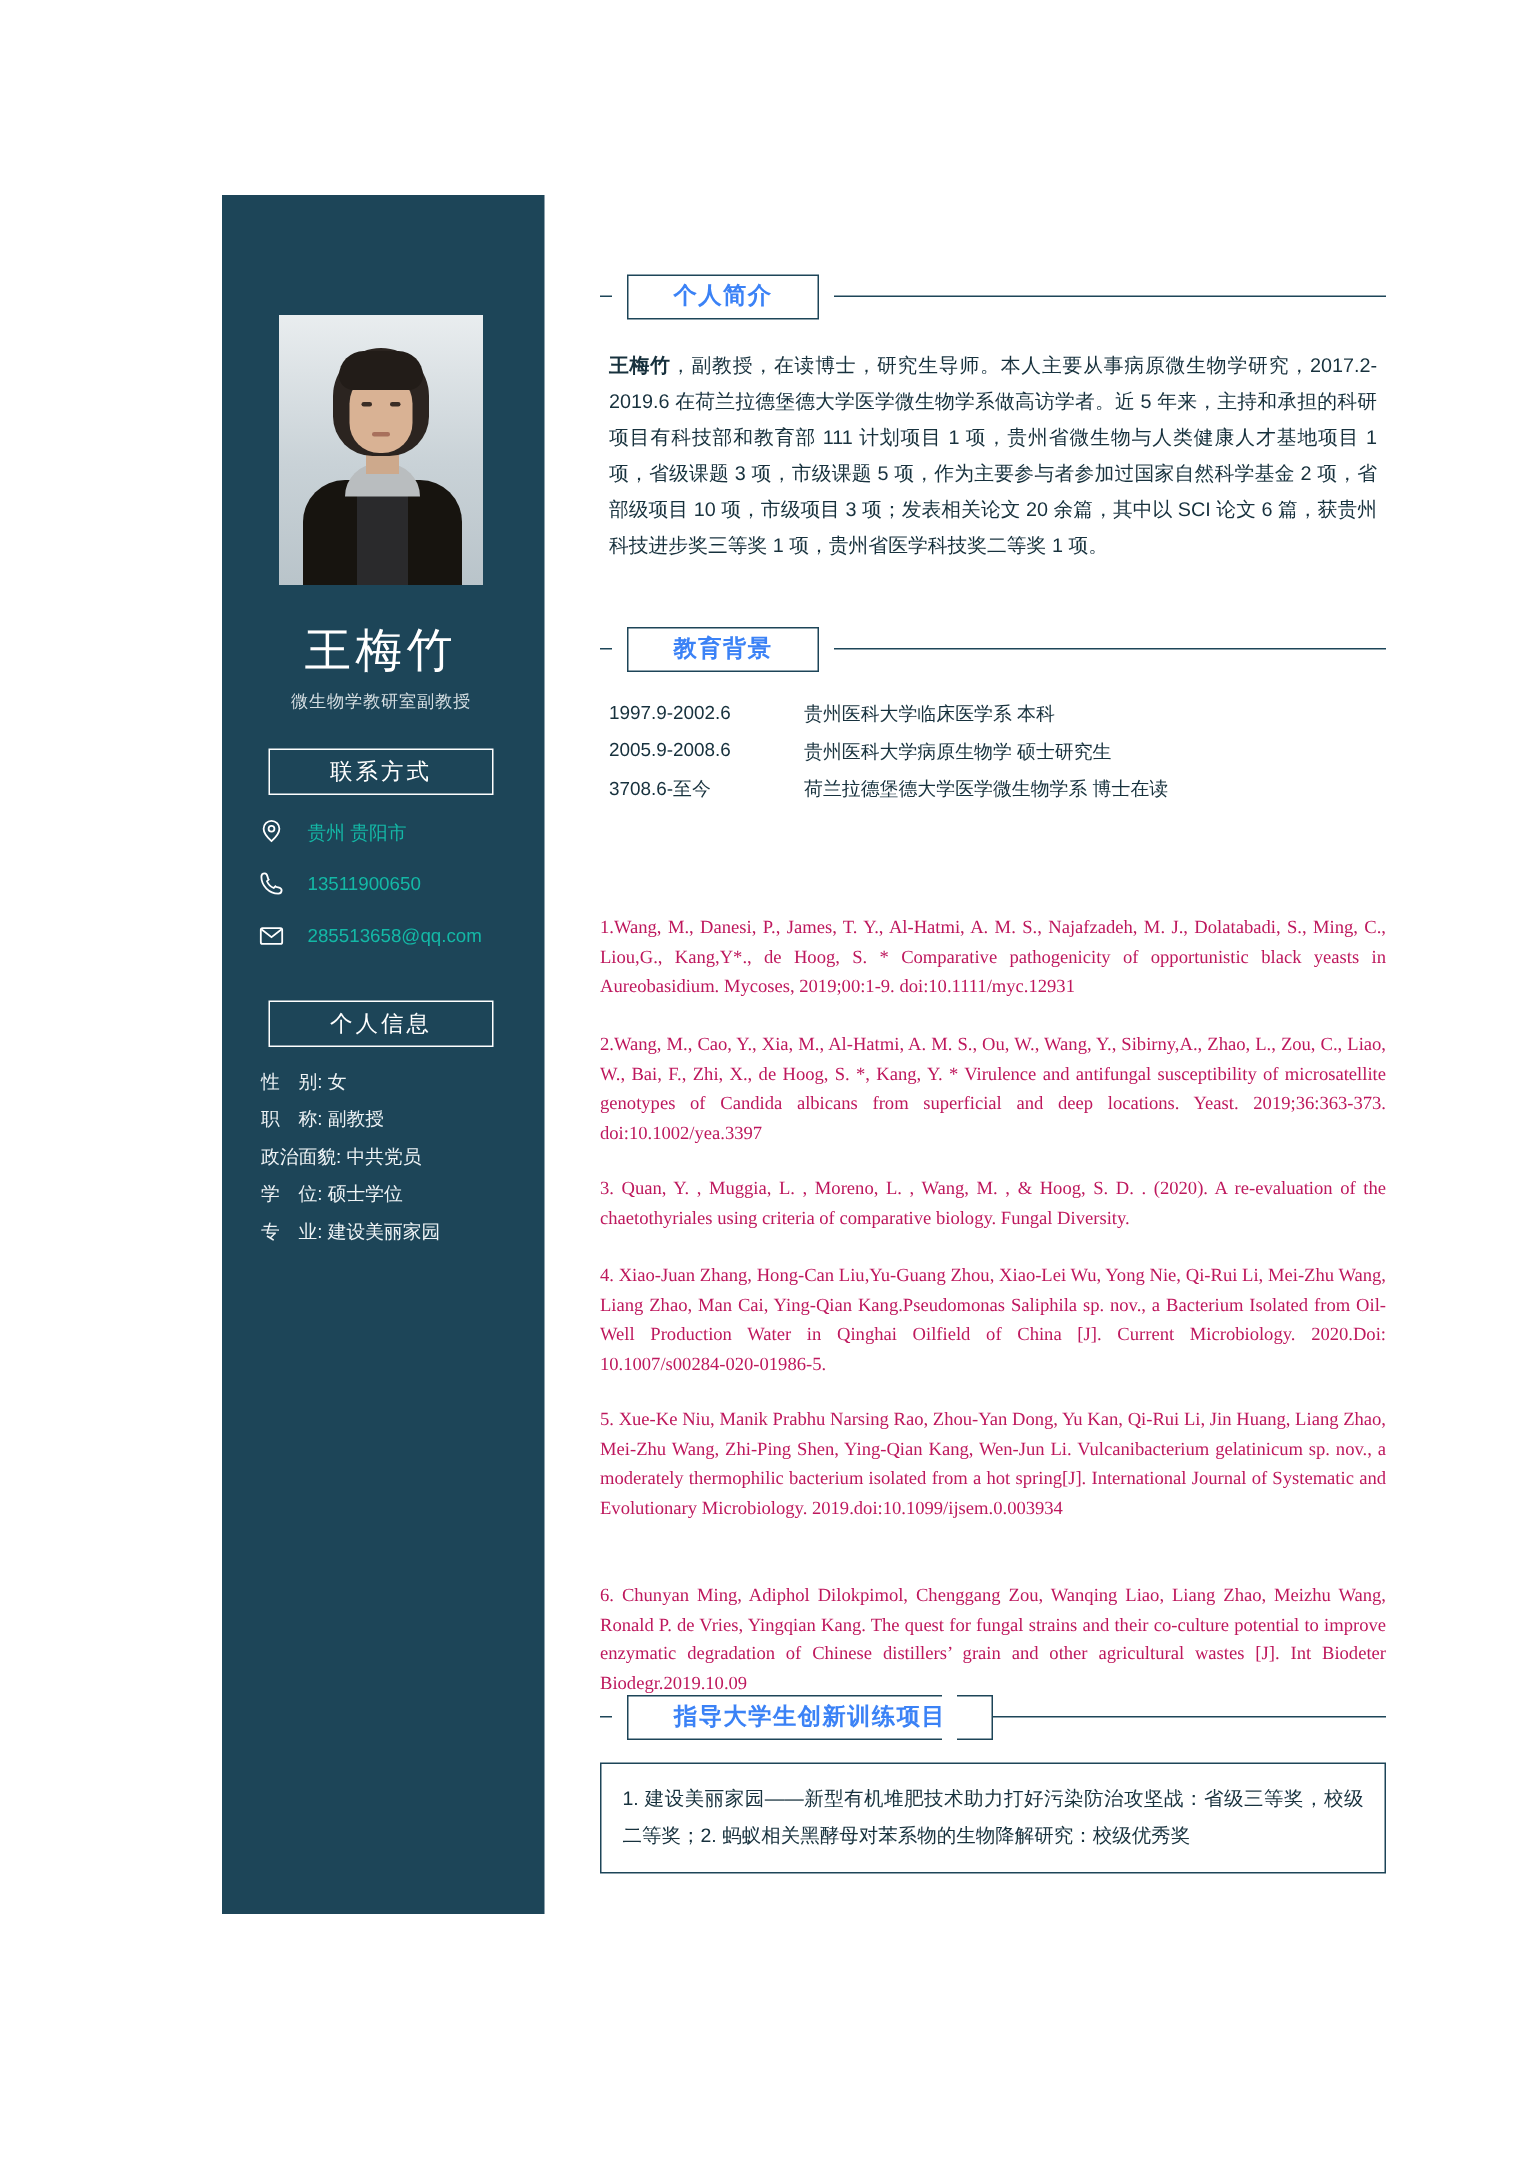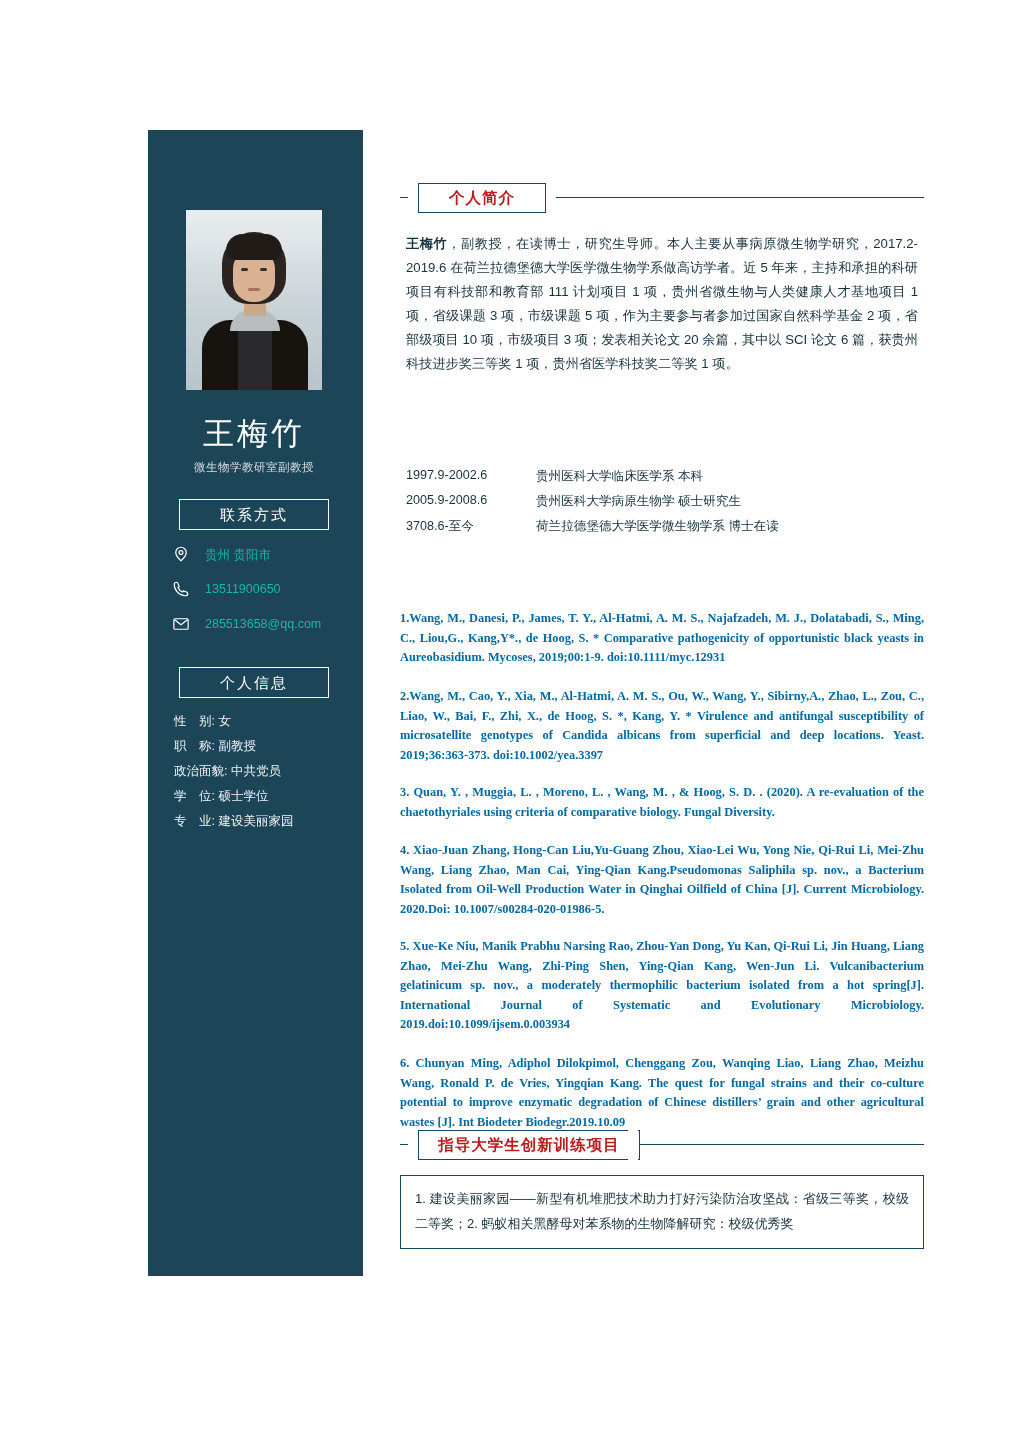--- a/index.html
+++ b/index.html
@@ -201,21 +201,21 @@
 
   .sec-head {
     position: absolute;
     height: 30px;
   }
   .sec-head .box {
     position: absolute;
     left: 0; top: 0;
     height: 30px;
     border: 1.6px solid #1d4558;
-    color: #b91c1c;
+    color: #3b82f6;
     font-size: 15.5px;
     font-weight: bold;
     letter-spacing: 1px;
     line-height: 27px;
     text-align: center;
     padding: 0 14px;
     background: #fff;
     z-index: 2;
   }
   .sec-head .rule {
@@ -255,25 +255,24 @@
   .edu-row .desc {
     position: absolute; left: 130px; top: 0;
     white-space: nowrap;
   }
 
   .paper {
     position: absolute;
     font-family: "Liberation Serif", serif;
     font-size: 12.4px;
     line-height: 19.5px;
-    color: #0369a1;
+    color: #be185d;
     text-align: justify;
     width: 524px;
     left: 8px;
-    font-weight: bold;
   }
 
   .proj-box {
     position: absolute;
     left: 8px;
     width: 524px;
     border: 1.3px solid #1d4558;
     padding: 10px 14px 12px 14px;
     font-size: 13px;
     line-height: 25px;
@@ -365,20 +364,26 @@
     <div class="rule" style="width:524px;"></div>
     <div class="box" style="left:18px; width:128px;">个人简介</div>
     <div class="tick" style="left:8px;"></div>
     <div class="tick" style="left:146px;"></div>
   </div>
 
   <div class="body-text" style="left:14px; top:232px; width:512px;">
     <b>王梅竹</b><span>，副教授，在读博士，研究生导师。本人主要从事病原微生物学研究，2017.2-2019.6 在荷兰拉德堡德大学医学微生物学系做高访学者。近 5 年来，主持和承担的科研项目有科技部和教育部 111 计划项目 1 项，贵州省微生物与人类健康人才基地项目 1 项，省级课题 3 项，市级课题 5 项，作为主要参与者参加过国家自然科学基金 2 项，省部级项目 10 项，市级项目 3 项；发表相关论文 20 余篇，其中以 SCI 论文 6 篇，获贵州科技进步奖三等奖 1 项，贵州省医学科技奖二等奖 1 项。</span>
   </div>
 
+  <div class="sec-head" style="left:8px; top:418px; width:524px;">
+    <div class="rule" style="width:524px;"></div>
+    <div class="box" style="left:18px; width:128px;">教育背景</div>
+    <div class="tick" style="left:8px;"></div>
+    <div class="tick" style="left:146px;"></div>
+  </div>
 
   <div class="edu-row" style="left:14px; top:468px; width:520px;">
     <span class="date">1997.9-2002.6</span>
     <span class="desc">贵州医科大学临床医学系  本科</span>
   </div>
   <div class="edu-row" style="left:14px; top:493px; width:520px;">
     <span class="date">2005.9-2008.6</span>
     <span class="desc">贵州医科大学病原生物学  硕士研究生</span>
   </div>
   <div class="edu-row" style="left:14px; top:518px; width:520px;">
@@ -389,21 +394,21 @@
 
   <div class="paper" style="top:609px;">1.Wang, M., Danesi, P., James, T. Y., Al‐Hatmi, A. M. S., Najafzadeh, M. J., Dolatabadi, S., Ming, C., Liou,G., Kang,Y*., de Hoog, S. * Comparative pathogenicity of opportunistic black yeasts in Aureobasidium. Mycoses, 2019;00:1-9. doi:10.1111/myc.12931</div>
   <div class="paper" style="top:687px;">2.Wang, M., Cao, Y., Xia, M., Al‐Hatmi, A. M. S., Ou, W., Wang, Y., Sibirny,A., Zhao, L., Zou, C., Liao, W., Bai, F., Zhi, X., de Hoog, S. *, Kang, Y. * Virulence and antifungal susceptibility of microsatellite genotypes of Candida albicans from superficial and deep locations. Yeast. 2019;36:363-373. doi:10.1002/yea.3397</div>
   <div class="paper" style="top:783px;">3. Quan, Y. , Muggia, L. , Moreno, L. , Wang, M. , &amp; Hoog, S. D. . (2020). A re-evaluation of the chaetothyriales using criteria of comparative biology. Fungal Diversity.</div>
   <div class="paper" style="top:841px;">4. Xiao-Juan Zhang, Hong-Can Liu,Yu-Guang Zhou, Xiao-Lei Wu, Yong Nie, Qi‐Rui Li, Mei-Zhu Wang, Liang Zhao, Man Cai, Ying-Qian Kang.Pseudomonas Saliphila sp. nov., a Bacterium Isolated from Oil-Well Production Water in Qinghai Oilfield of China [J]. Current Microbiology. 2020.Doi:  10.1007/s00284-020-01986-5.</div>
   <div class="paper" style="top:937px;">5. Xue-Ke Niu, Manik Prabhu Narsing Rao, Zhou-Yan Dong, Yu Kan, Qi-Rui Li, Jin Huang, Liang Zhao, Mei-Zhu Wang, Zhi-Ping Shen, Ying-Qian Kang, Wen-Jun Li. Vulcanibacterium gelatinicum sp. nov., a moderately thermophilic bacterium isolated from a hot spring[J]. International Journal of Systematic and Evolutionary Microbiology. 2019.doi:10.1099/ijsem.0.003934</div>
   <div class="paper" style="top:1054px;">6. Chunyan Ming, Adiphol Dilokpimol, Chenggang Zou, Wanqing Liao, Liang Zhao, Meizhu Wang, Ronald P. de Vries, Yingqian Kang. The quest for fungal strains and their co-culture potential to improve enzymatic degradation of Chinese distillers’ grain and other agricultural wastes [J]. Int Biodeter Biodegr.2019.10.09</div>
 
   <div class="sec-head" style="left:8px; top:1130px; width:524px;">
     <div class="rule" style="width:524px;"></div>
-    <div class="box" style="left:18px; width:222px;">指导大学生创新训练项目</div>
+    <div class="box" style="left:18px; width:244px;">指导大学生创新训练项目</div>
     <div class="tick" style="left:8px;"></div>
     <div class="tick" style="left:228px;"></div>
   </div>
 
   <div class="proj-box" style="top:1175px;">
     <span>1. 建设美丽家园——新型有机堆肥技术助力打好污染防治攻坚战：省级三等奖，校级二等奖；2. 蚂蚁相关黑酵母对苯系物的生物降解研究：校级优秀奖</span>
   </div>
 
 </div>
 

